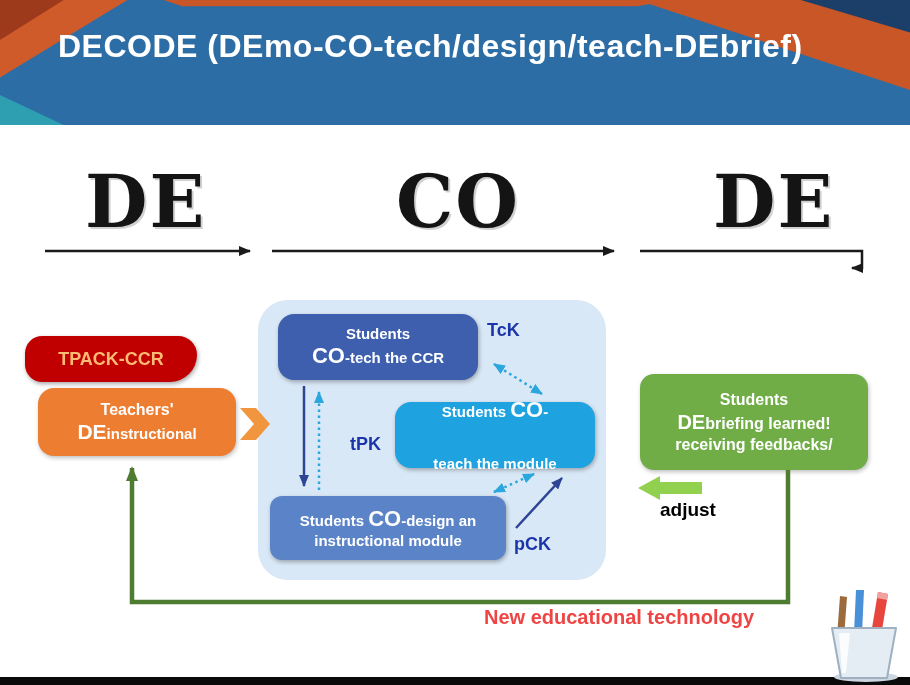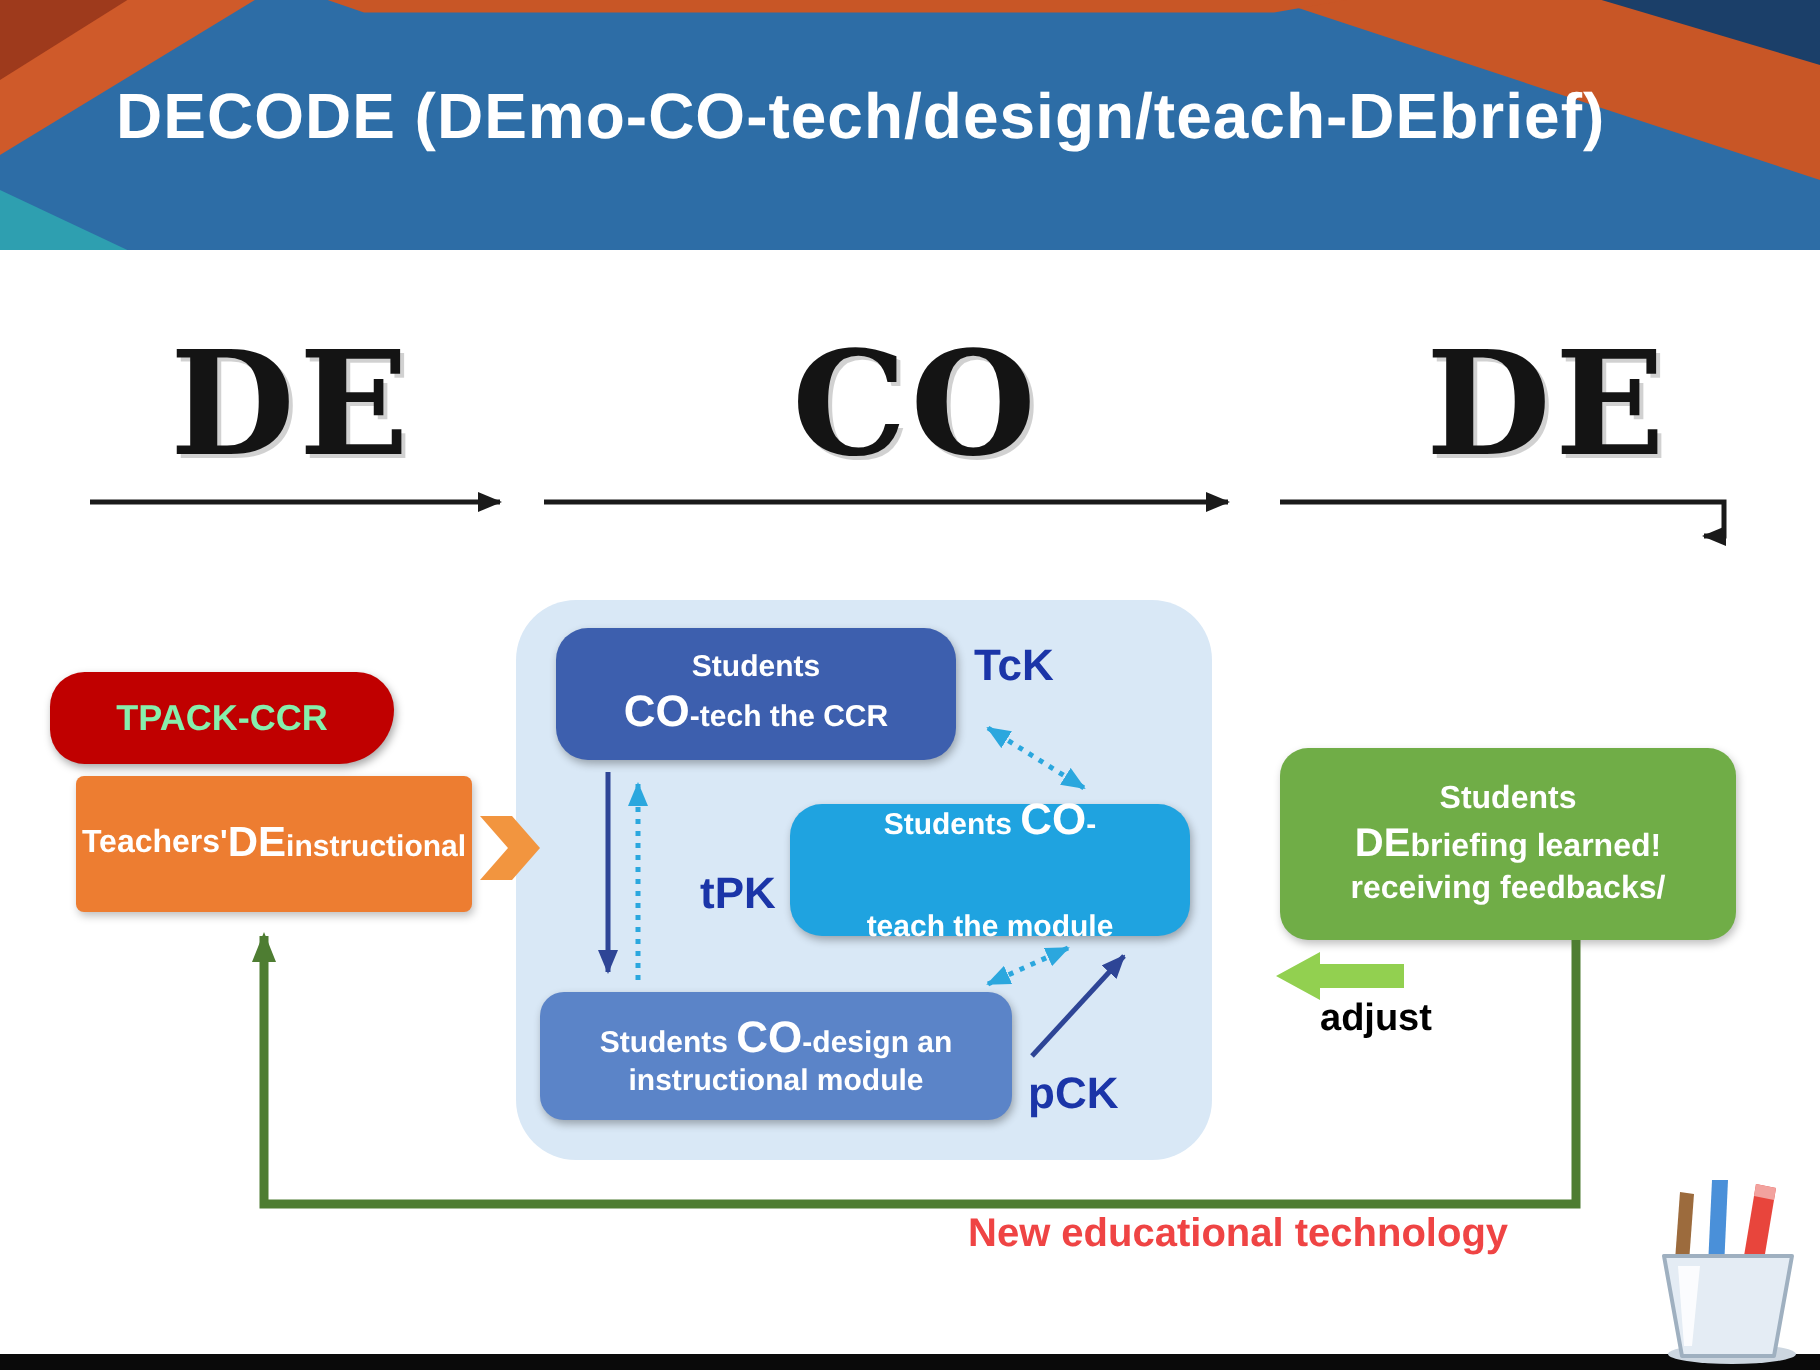--- a/index.html
+++ b/index.html
@@ -12,46 +12,46 @@
   
   .banner { position:absolute; left:0; top:0; width:910px; height:125px; background:#2d6da6; overflow:hidden; }
   .banner .shape { position:absolute; left:0; top:0; width:100%; height:100%; }
   .shape-orange-right   { background:#c85626; clip-path:polygon(70% 0, 100% 0, 100% 72%); }
   .shape-navy-right     { background:#1b3f69; clip-path:polygon(88% 0, 100% 0, 100% 26%); }
   .shape-orange-topstrip{ background:#c85626; clip-path:polygon(18% 0, 74% 0, 70% 5%, 20% 5%); }
   .shape-orange-left    { background:#cf5a2a; clip-path:polygon(0 0, 14% 0, 0 62%); }
   .shape-red-corner     { background:#9e3a1c; clip-path:polygon(0 0, 7% 0, 0 32%); }
   .shape-teal-left      { background:#2e9fb0; clip-path:polygon(0 76%, 7% 100%, 0 100%); }
   .banner-title {
-    position:absolute; left:58px; top:40px; color:#ffffff;
+    position:absolute; left:58px; top:28px; color:#ffffff;
     font-size:32px; font-weight:bold; letter-spacing:.5px; white-space:nowrap;
   }
 
   
   .phase {
     position:absolute; top:166px; font-family:"DejaVu Serif", serif;
     font-weight:bold; font-size:72px; line-height:1; color:#141414;
     text-align:center; text-shadow:2px 2px 0 rgba(0,0,0,.18); letter-spacing:2px;
   }
   .phase-1 { left:85px;  width:120px; }
   .phase-2 { left:393px; width:130px; }
   .phase-3 { left:713px; width:120px; }
 
   
   .tpack-ribbon {
     position:absolute; left:25px; top:336px; width:172px; height:46px;
     background:#c00000; border-radius:24px 26px 38px 24px;
-    color:#86efac; font-weight:bold; font-size:18px;
+    color:#fdba74; font-weight:bold; font-size:18px;
     display:flex; align-items:center; justify-content:center;
     box-shadow:1px 2px 4px rgba(0,0,0,.35);
   }
   .teachers-box {
     position:absolute; left:38px; top:388px; width:198px; height:68px;
-    background:#ed7d31; border-radius:4px; color:#fff; font-weight:bold;
-    display:flex; flex-direction:row; align-items:center; justify-content:center;
+    background:#ed7d31; border-radius:16px; color:#fff; font-weight:bold;
+    display:flex; flex-direction:column; align-items:center; justify-content:center;
     line-height:1.2; box-shadow:1px 2px 4px rgba(0,0,0,.25);
   }
   .teachers-box .l1 { font-size:16px; }
   .teachers-box .l2 { font-size:15px; }
   .teachers-box .de { font-size:21px; }
 
   
   .panel {
     position:absolute; left:258px; top:300px; width:348px; height:280px;
     background:#d9e8f6; border-radius:30px;
@@ -59,21 +59,21 @@
   .pbox {
     position:absolute; color:#fff; font-weight:bold; text-align:center;
     display:flex; flex-direction:column; align-items:center; justify-content:center;
     line-height:1.2; box-shadow:1px 2px 4px rgba(0,0,0,.3); font-size:15px;
   }
   .pbox .co { font-size:22px; }
   .box-top    { left:278px; top:314px; width:200px; height:66px; background:#3d5fae; border-radius:16px; }
   .box-mid    { left:395px; top:402px; width:200px; height:66px; background:#1fa3e0; border-radius:16px;gap:31px; }
   .box-bottom { left:270px; top:496px; width:236px; height:64px; background:#5b84c8; border-radius:12px; }
   .klabel {
-    position:absolute; color:#1b35a8; font-weight:bold; font-size:22px;
+    position:absolute; color:#1b35a8; font-weight:bold; font-size:18px;
   }
   .klabel-tck { left:487px; top:320px; }
   .klabel-tpk { left:350px; top:434px; }
   .klabel-pck { left:514px; top:534px; }
 
   
   .feedback-box {
     position:absolute; left:640px; top:374px; width:228px; height:96px;
     background:#70ad47; border-radius:14px; color:#fff; font-weight:bold;
     display:flex; flex-direction:column; align-items:center; justify-content:center;

